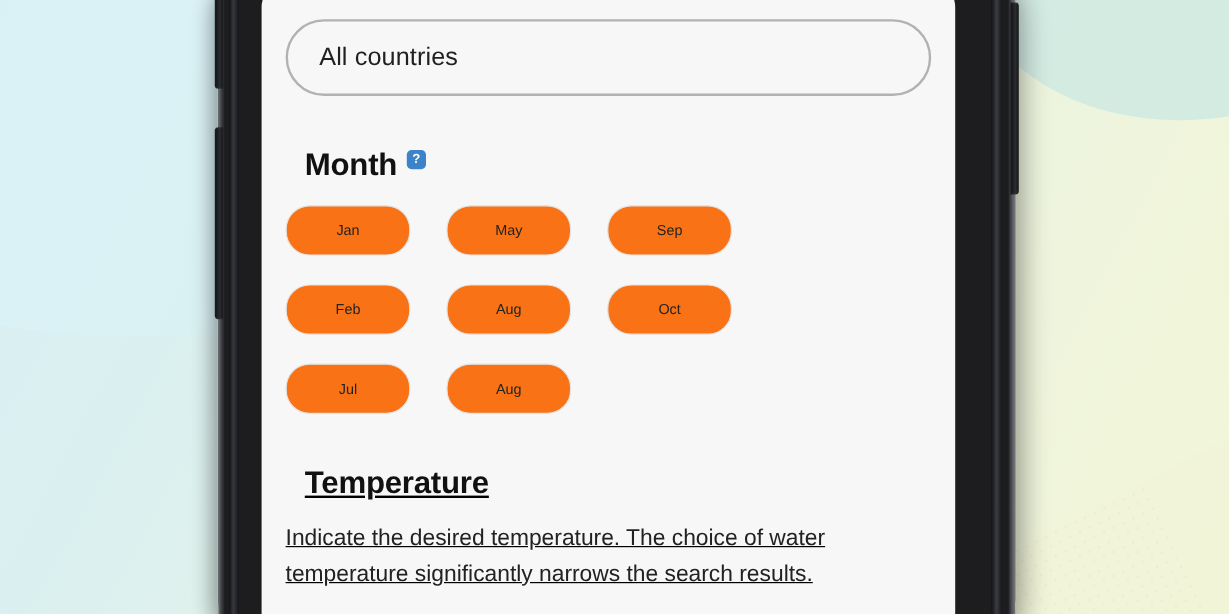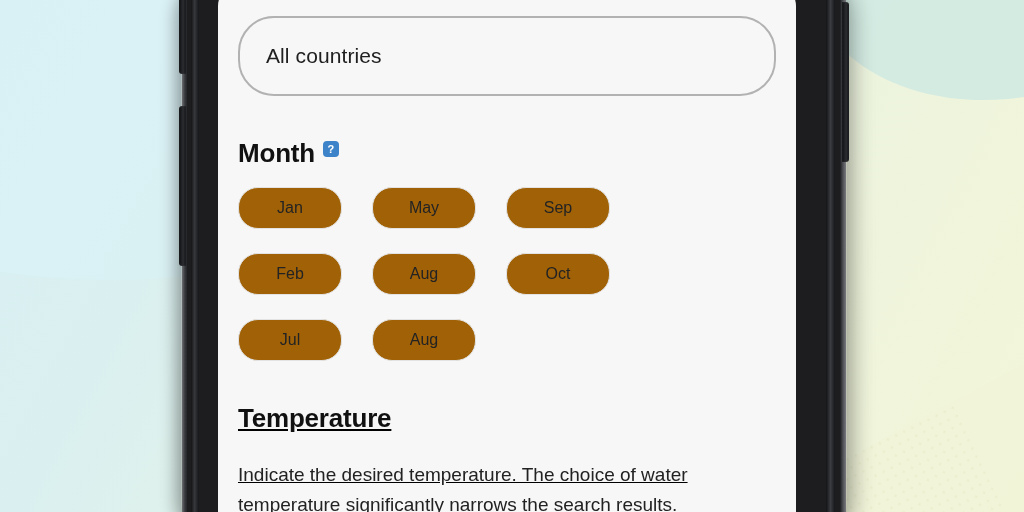--- a/index.html
+++ b/index.html
@@ -145,42 +145,42 @@
     left: 0;
     top: 0;
     width: 578px;
     padding: 0 20px;
     box-sizing: border-box;
   }
 
   
   #country-select {
     margin: 32px 0 0 0;
-    height: 80px;
+    height: 64px;
     border: 2px solid #b2b2b2;
     border-radius: 36px;
     background: #f7f7f7;
     display: flex;
     align-items: center;
     padding: 15px 26px;
     box-sizing: border-box;
     cursor: pointer;
   }
   #country-select-value {
     font-size: 21px;
     color: #202020;
     letter-spacing: .1px;
   }
 
   
   .section-heading {
     display: flex;
     align-items: center;
     gap: 8px;
-    margin: 42px 0 0 0;
+    margin: 42px 0 0 16px;
   }
   .section-heading .heading-text {
     font-size: 26px;
     font-weight: bold;
     color: #111111;
     letter-spacing: -.2px;
   }
   .help-icon {
     width: 16px;
     height: 16px;
@@ -204,33 +204,33 @@
     grid-template-columns: repeat(4, 104px);
     grid-template-rows: repeat(3, 40px);
     grid-auto-flow: column;
     column-gap: 30px;
     row-gap: 26px;
   }
   .month-pill {
     height: 40px;
     border: 1px solid #e3e3e3;
     border-radius: 20px;
-    background: #a16207;
+    background: #f97316;
     display: flex;
     align-items: center;
     justify-content: center;
-    font-size: 16px;
+    font-size: 12px;
     color: #232323;
     cursor: pointer;
   }
 
   
   #temperature-section { margin-top: 44px; text-decoration: underline; }
   #temperature-desc {
-    margin-top: 26px;
+    margin-top: 16px;
     font-size: 19px;
     line-height: 30px;
     color: #222222;
     max-width: 530px;
   }
 </style>
 </head>
 <body>
 
 <div id="backdrop">

